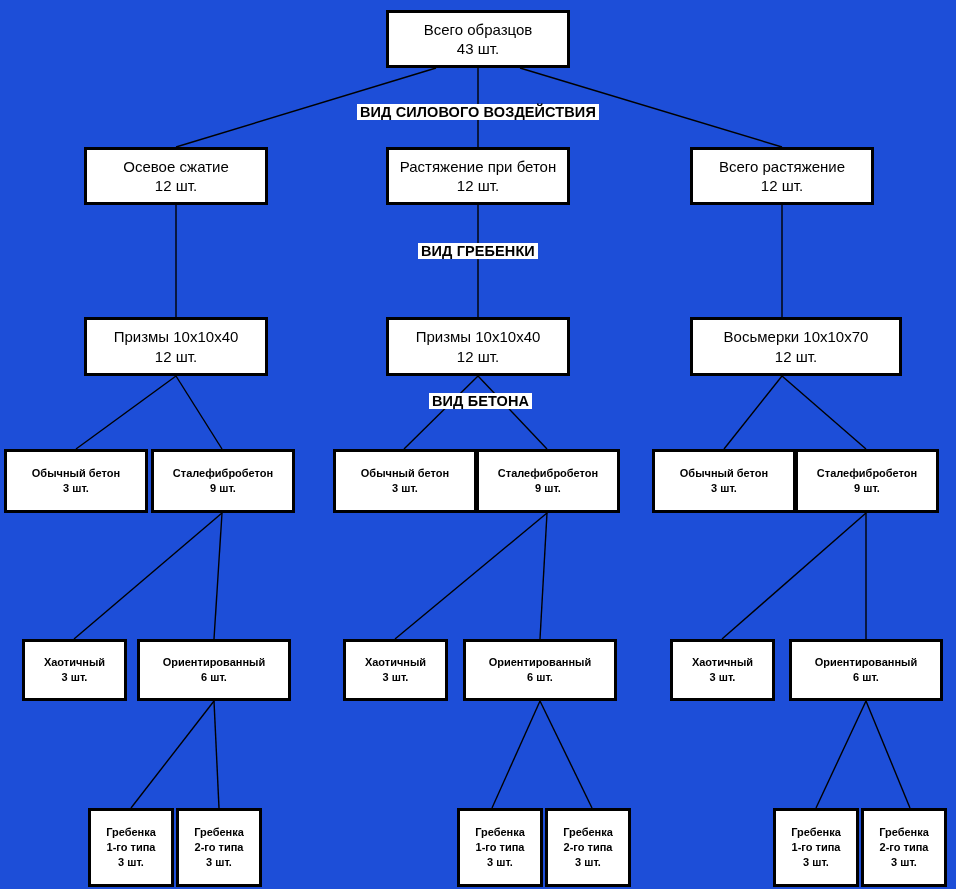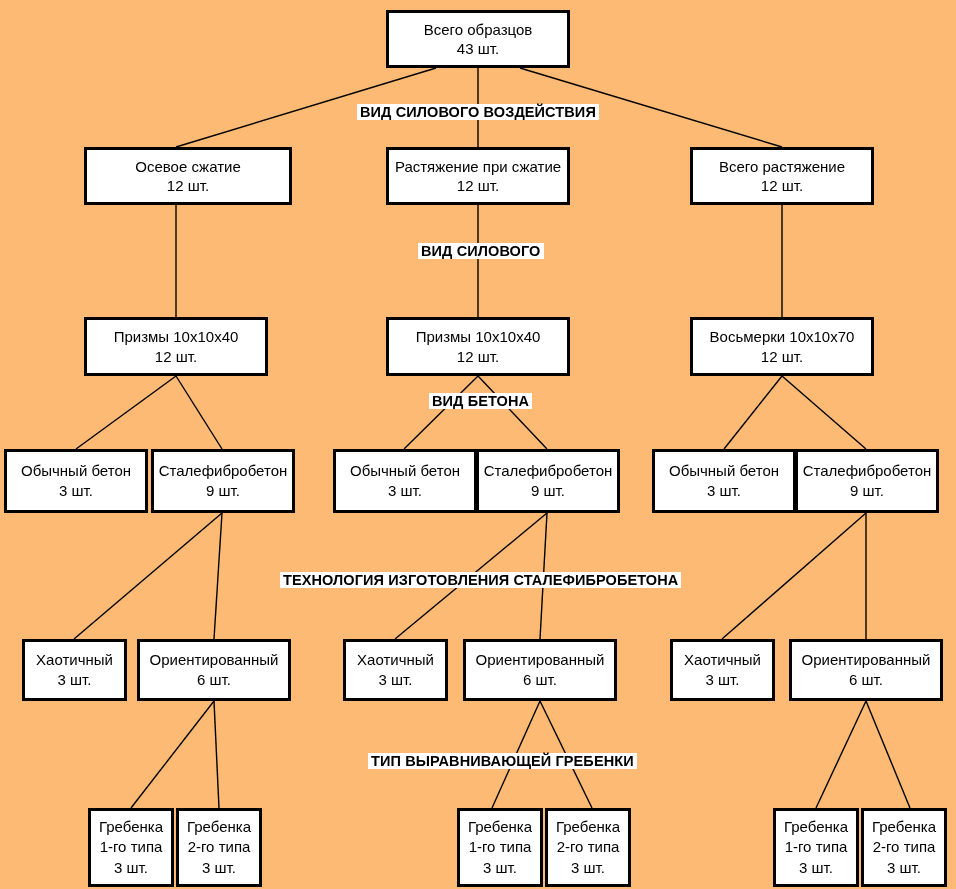--- a/index.html
+++ b/index.html
@@ -4,21 +4,21 @@
 <style>
   html, body {
     margin: 0;
     padding: 0;
     background: #ffffff;
   }
   #diagram-root {
     position: relative;
     width: 956px;
     height: 889px;
-    background: #fdba74;
+    background: #1d4ed8;
     font-family: "Liberation Sans", sans-serif;
     overflow: hidden;
   }
   svg.connector-layer {
     position: absolute;
     left: 0;
     top: 0;
     width: 956px;
     height: 889px;
     pointer-events: none;
@@ -37,22 +37,23 @@
     font-family: "Liberation Sans", sans-serif;
     font-size: 15px;
     line-height: 1.30;
     z-index: 3;
   }
   .node-box .node-line {
     display: block;
     white-space: nowrap;
   }
   .node-box.compact {
-    font-size: 15px;
+    font-size: 11px;
     line-height: 1.34;
+    font-weight: bold;
   }
   .stage-label {
     position: absolute;
     color: #000000;
     font-family: "Liberation Sans", sans-serif;
     font-weight: bold;
     font-size: 14.5px;
     letter-spacing: 0.1px;
     white-space: nowrap;
     text-align: center;
@@ -106,44 +107,44 @@
     </g>
   </svg>
 
   <div class="node-box" style="left:386px; top:10px; width:184px; height:58px;">
     <span class="node-line">Всего образцов</span>
     <span class="node-line">43 шт.</span>
   </div>
 
   <div class="stage-label" style="left:357px; top:104px;">ВИД СИЛОВОГО ВОЗДЕЙСТВИЯ</div>
 
-  <div class="node-box" style="left:84px; top:147px; width:208px; height:58px;">
+  <div class="node-box" style="left:84px; top:147px; width:184px; height:58px;">
     <span class="node-line">Осевое сжатие</span>
     <span class="node-line">12 шт.</span>
   </div>
   <div class="node-box" style="left:386px; top:147px; width:184px; height:58px;">
-    <span class="node-line">Растяжение при сжатие</span>
+    <span class="node-line">Растяжение при бетон</span>
     <span class="node-line">12 шт.</span>
   </div>
   <div class="node-box" style="left:690px; top:147px; width:184px; height:58px;">
     <span class="node-line">Всего растяжение</span>
     <span class="node-line">12 шт.</span>
   </div>
 
-  <div class="stage-label" style="left:418px; top:243px;">ВИД СИЛОВОГО</div>
+  <div class="stage-label" style="left:418px; top:243px;">ВИД ГРЕБЕНКИ</div>
 
   <div class="node-box" style="left:84px; top:317px; width:184px; height:59px;">
     <span class="node-line">Призмы 10x10x40</span>
     <span class="node-line">12 шт.</span>
   </div>
   <div class="node-box" style="left:386px; top:317px; width:184px; height:59px;">
     <span class="node-line">Призмы 10x10x40</span>
     <span class="node-line">12 шт.</span>
   </div>
-  <div class="node-box" style="left:690px; top:317px; width:184px; height:59px;">
+  <div class="node-box" style="left:690px; top:317px; width:212px; height:59px;">
     <span class="node-line">Восьмерки 10x10x70</span>
     <span class="node-line">12 шт.</span>
   </div>
 
   <div class="stage-label" style="left:419px; top:393px;margin-left:10px;">ВИД БЕТОНА</div>
 
   <div class="node-box compact" style="left:4px; top:449px; width:144px; height:64px;">
     <span class="node-line">Обычный бетон</span>
     <span class="node-line">3 шт.</span>
   </div>
@@ -161,21 +162,20 @@
   </div>
   <div class="node-box compact" style="left:652px; top:449px; width:144px; height:64px;">
     <span class="node-line">Обычный бетон</span>
     <span class="node-line">3 шт.</span>
   </div>
   <div class="node-box compact" style="left:795px; top:449px; width:144px; height:64px;">
     <span class="node-line">Сталефибробетон</span>
     <span class="node-line">9 шт.</span>
   </div>
 
-  <div class="stage-label" style="left:280px; top:572px;">ТЕХНОЛОГИЯ ИЗГОТОВЛЕНИЯ СТАЛЕФИБРОБЕТОНА</div>
 
   <div class="node-box compact" style="left:22px; top:639px; width:105px; height:62px;">
     <span class="node-line">Хаотичный</span>
     <span class="node-line">3 шт.</span>
   </div>
   <div class="node-box compact" style="left:137px; top:639px; width:154px; height:62px;">
     <span class="node-line">Ориентированный</span>
     <span class="node-line">6 шт.</span>
   </div>
   <div class="node-box compact" style="left:343px; top:639px; width:105px; height:62px;">
@@ -188,21 +188,20 @@
   </div>
   <div class="node-box compact" style="left:670px; top:639px; width:105px; height:62px;">
     <span class="node-line">Хаотичный</span>
     <span class="node-line">3 шт.</span>
   </div>
   <div class="node-box compact" style="left:789px; top:639px; width:154px; height:62px;">
     <span class="node-line">Ориентированный</span>
     <span class="node-line">6 шт.</span>
   </div>
 
-  <div class="stage-label" style="left:368px; top:753px;">ТИП ВЫРАВНИВАЮЩЕЙ ГРЕБЕНКИ</div>
 
   <div class="node-box compact" style="left:88px; top:808px; width:86px; height:79px;">
     <span class="node-line">Гребенка</span>
     <span class="node-line">1-го типа</span>
     <span class="node-line">3 шт.</span>
   </div>
   <div class="node-box compact" style="left:176px; top:808px; width:86px; height:79px;">
     <span class="node-line">Гребенка</span>
     <span class="node-line">2-го типа</span>
     <span class="node-line">3 шт.</span>

